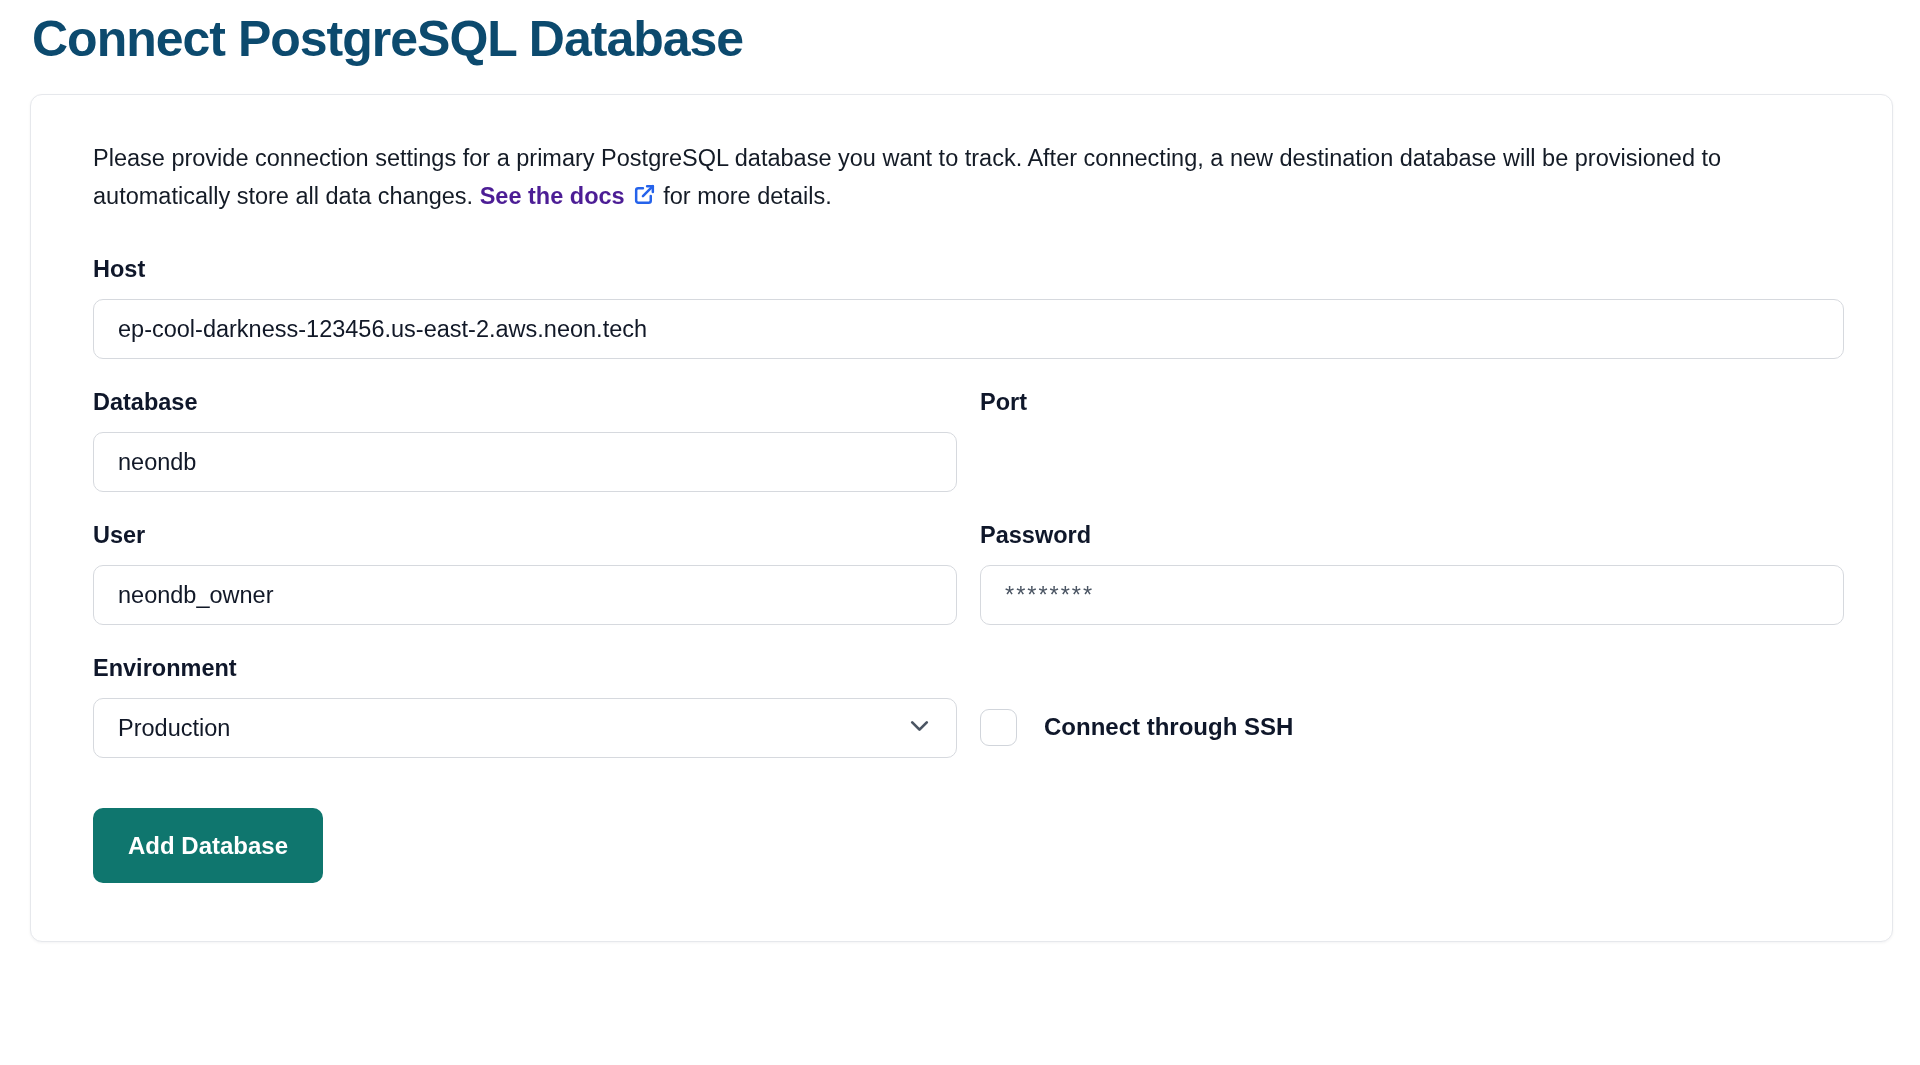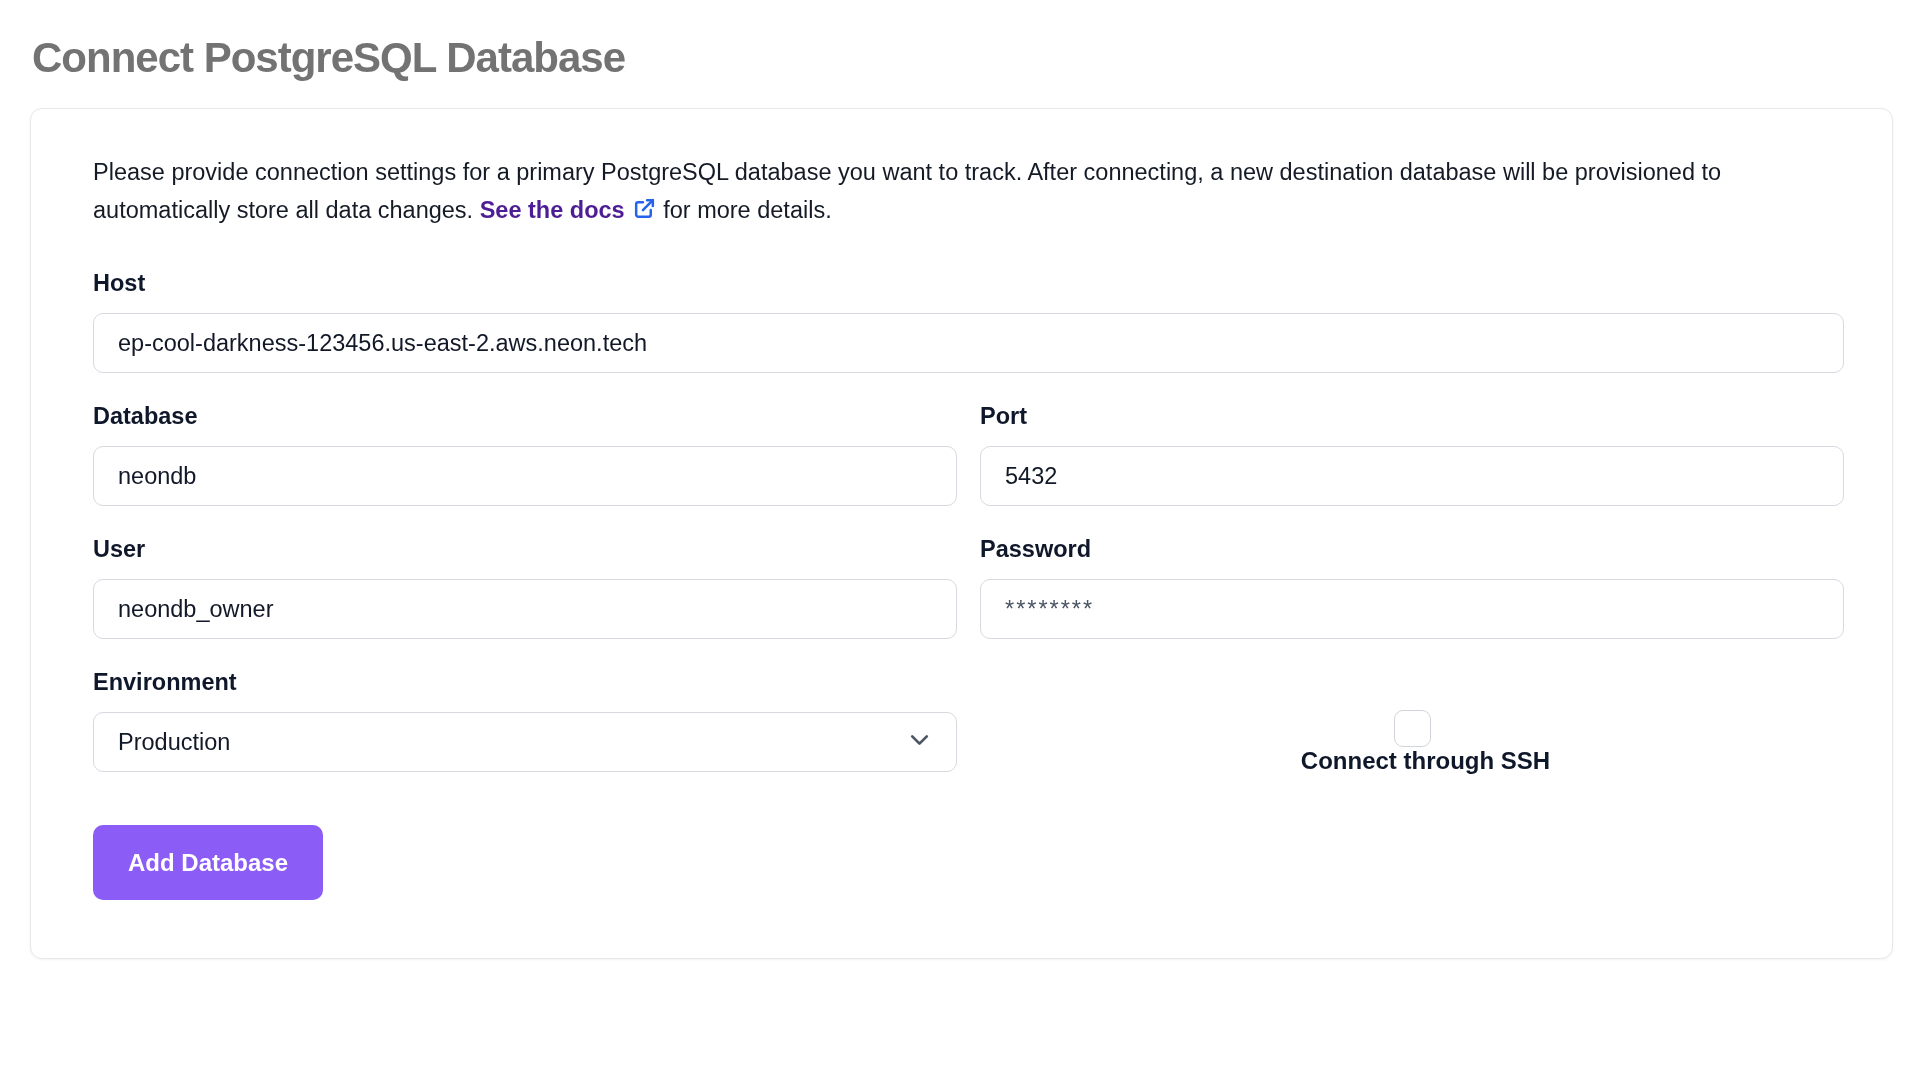--- a/index.html
+++ b/index.html
@@ -3,25 +3,25 @@
 <meta charset="utf-8">
 <style>
   * { box-sizing: border-box; margin: 0; padding: 0; }
   html, body {
     width: 1920px; height: 1065px;
     background: #ffffff;
     font-family: "Liberation Sans", "DejaVu Sans", sans-serif;
     color: #111827;
   }
   .page-title {
-    margin: 34px 0 0 32px;
-    font-size: 42px;
+    margin: 10px 0 0 32px;
+    font-size: 50px;
     font-weight: 700;
     letter-spacing: -1px;
-    color: #737373;
+    color: #0c4a6e;
   }
   .card {
     margin: 26px 27px 0 30px;
     background: #ffffff;
     border: 1px solid #e6e8ec;
     border-radius: 12px;
     box-shadow: 0 1px 3px rgba(16,24,40,.05);
     padding: 44px 48px 58px 62px;
   }
   .intro {
@@ -87,21 +87,21 @@
   .ssh-label {
     margin-left: 27px;
     font-size: 24px;
     font-weight: 600;
     color: #0f172a;
   }
   .submit-btn {
     margin-top: 50px;
     height: 75px;
     padding: 0 35px;
-    background: #8b5cf6;
+    background: #0f766e;
     border: none;
     border-radius: 10px;
     color: #ffffff;
     font-family: "Liberation Sans", "DejaVu Sans", sans-serif;
     font-size: 24px;
     font-weight: 700;
     cursor: pointer;
   }
 </style>
 </head>
@@ -122,21 +122,20 @@
     <input class="text-input" type="text" value="ep-cool-darkness-123456.us-east-2.aws.neon.tech" style="">
   </div>
 
   <div class="two-col">
     <div>
       <label class="field-label">Database</label>
       <input class="text-input" type="text" value="neondb" style="">
     </div>
     <div>
       <label class="field-label">Port</label>
-      <input class="text-input" type="text" value="5432" style="">
     </div>
   </div>
 
   <div class="two-col">
     <div>
       <label class="field-label">User</label>
       <input class="text-input" type="text" value="neondb_owner" style="">
     </div>
     <div>
       <label class="field-label">Password</label>
@@ -147,21 +146,21 @@
   <div class="two-col">
     <div>
       <label class="field-label">Environment</label>
       <div class="select-box">
         <span>Production</span>
         <span><svg width="25" height="25" viewBox="0 0 24 24" fill="none" stroke="#4b5563" stroke-width="2.6" stroke-linecap="round" stroke-linejoin="round">
               <path d="M5 9l7 7 7-7"></path>
             </svg></span>
       </div>
     </div>
-    <div class="ssh-cell" style="margin-top: 41px; flex-direction: column;">
+    <div class="ssh-cell" style="margin-top: 41px;">
       <div class="checkbox" role="checkbox" aria-checked="false"></div>
       <span class="ssh-label">Connect through SSH</span>
     </div>
   </div>
 
   <button class="submit-btn">Add Database</button>
 
 </div>
 
 </body></html>

